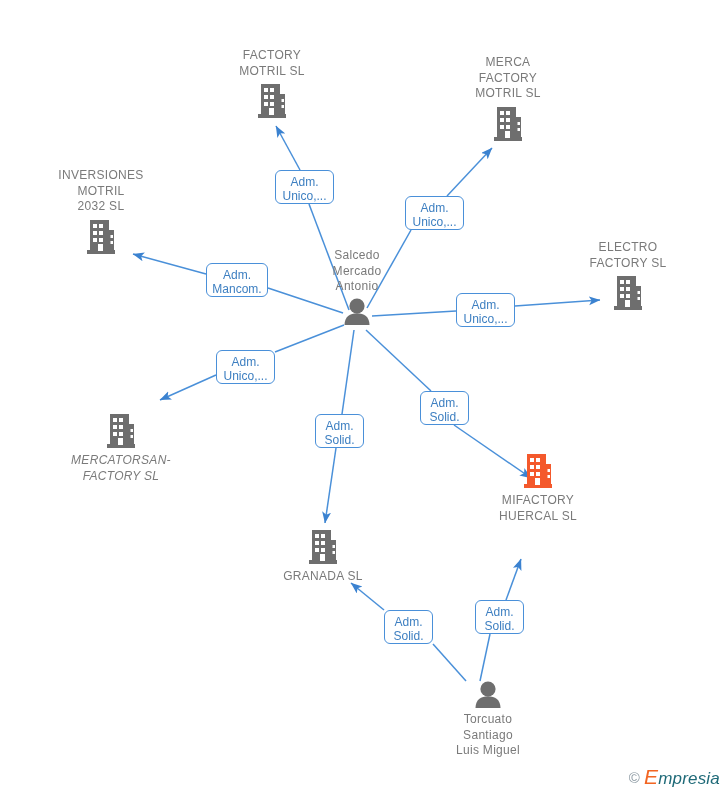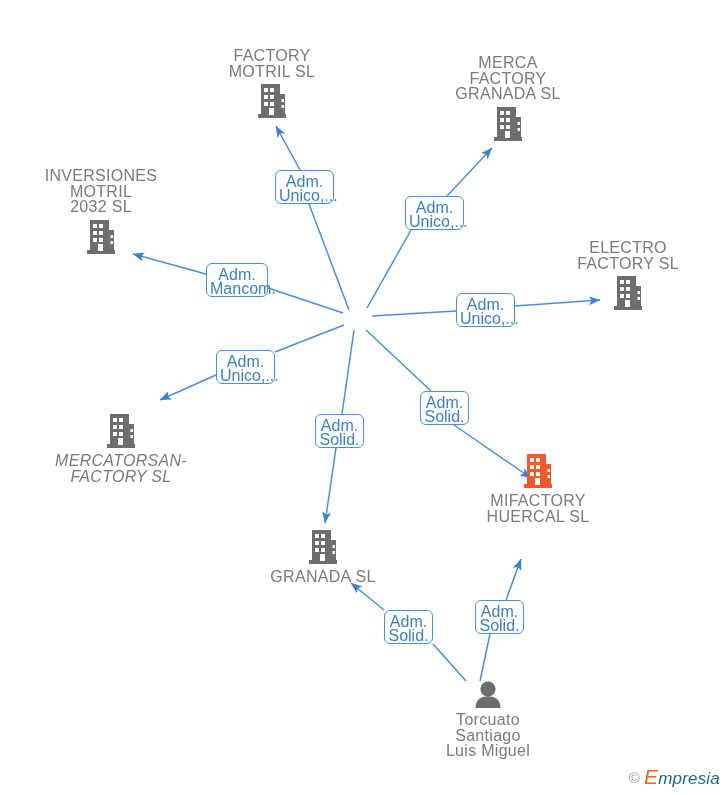--- a/index.html
+++ b/index.html
@@ -31,40 +31,40 @@
     margin-left: -70px;
     text-align: center;
   }
   .node .glyph {
     display: block;
     line-height: 1;
     user-select: none;
   }
   .node .caption {
     display: block;
-    font-size: 16px;
+    font-size: 12px;
     line-height: 15.5px;
     color: #7a7a7a;
     letter-spacing: 0.3px;
     white-space: pre-line;
   }
   .node.company .glyph svg { display: block; margin: 0 auto; }
   .node.person  .glyph svg { display: block; margin: 0 auto; }
 
   .node.cap-above .caption { margin-bottom: 3px; }
   .node.cap-below .caption { margin-top: 3px; }
 
   .edge-label {
     position: absolute;
     box-sizing: border-box;
     background: #ffffff;
     border: 1.3px solid #4a90d9;
     border-radius: 6px;
     color: #3d7fc1;
-    font-size: 16px;
+    font-size: 12px;
     line-height: 14px;
     text-align: center;
     padding: 4px 3px 4px 3px;
     white-space: pre-line;
     box-shadow: 0 0 0 0 rgba(0,0,0,0);
   }
   .watermark {
     position: absolute;
     right: 8px;
     bottom: 6px;
@@ -163,21 +163,21 @@
         <rect x="14" y="26" width="5" height="7" fill="#ffffff"></rect>
         <rect x="26.5" y="17" width="2.5" height="3" fill="#ffffff"></rect>
         <rect x="26.5" y="23" width="2.5" height="3" fill="#ffffff"></rect>
       </svg>
     </span>
   </div>
 
   <div class="node company cap-above" style="left:508px; top:55px;">
     <span class="caption">MERCA
 FACTORY
-GRANADA  SL</span>
+MOTRIL  SL</span>
     <span class="glyph">
       <svg width="34" height="38" viewBox="0 0 34 38" xmlns="http://www.w3.org/2000/svg">
         <rect x="6" y="2" width="19" height="31" fill="#6e6e6e"></rect>
         <rect x="25" y="12" width="5" height="21" fill="#6e6e6e"></rect>
         <rect x="3" y="32" width="28" height="4" fill="#6e6e6e"></rect>
         <rect x="9" y="6" width="4" height="4" fill="#ffffff"></rect>
         <rect x="15" y="6" width="4" height="4" fill="#ffffff"></rect>
         <rect x="9" y="13" width="4" height="4" fill="#ffffff"></rect>
         <rect x="15" y="13" width="4" height="4" fill="#ffffff"></rect>
         <rect x="9" y="20" width="4" height="4" fill="#ffffff"></rect>
@@ -225,20 +225,31 @@
         <rect x="15" y="13" width="4" height="4" fill="#ffffff"></rect>
         <rect x="9" y="20" width="4" height="4" fill="#ffffff"></rect>
         <rect x="15" y="20" width="4" height="4" fill="#ffffff"></rect>
         <rect x="14" y="26" width="5" height="7" fill="#ffffff"></rect>
         <rect x="26.5" y="17" width="2.5" height="3" fill="#ffffff"></rect>
         <rect x="26.5" y="23" width="2.5" height="3" fill="#ffffff"></rect>
       </svg>
     </span>
   </div>
 
+  <div class="node person cap-above" style="left:357px; top:248px;">
+    <span class="caption">Salcedo
+Mercado
+Antonio</span>
+    <span class="glyph">
+      <svg width="30" height="28" viewBox="0 0 30 28" xmlns="http://www.w3.org/2000/svg">
+        <circle cx="15" cy="8" r="7.6" fill="#6e6e6e"></circle>
+        <path d="M2.5,27 C2.5,18.6 8,15.2 15,15.2 C22,15.2 27.5,18.6 27.5,27 Z" fill="#6e6e6e"></path>
+      </svg>
+    </span>
+  </div>
 
   <div class="node company cap-below" style="left:121px; top:412px;font-style:italic;">
     <span class="glyph">
       <svg width="34" height="38" viewBox="0 0 34 38" xmlns="http://www.w3.org/2000/svg">
         <rect x="6" y="2" width="19" height="31" fill="#6e6e6e"></rect>
         <rect x="25" y="12" width="5" height="21" fill="#6e6e6e"></rect>
         <rect x="3" y="32" width="28" height="4" fill="#6e6e6e"></rect>
         <rect x="9" y="6" width="4" height="4" fill="#ffffff"></rect>
         <rect x="15" y="6" width="4" height="4" fill="#ffffff"></rect>
         <rect x="9" y="13" width="4" height="4" fill="#ffffff"></rect>

